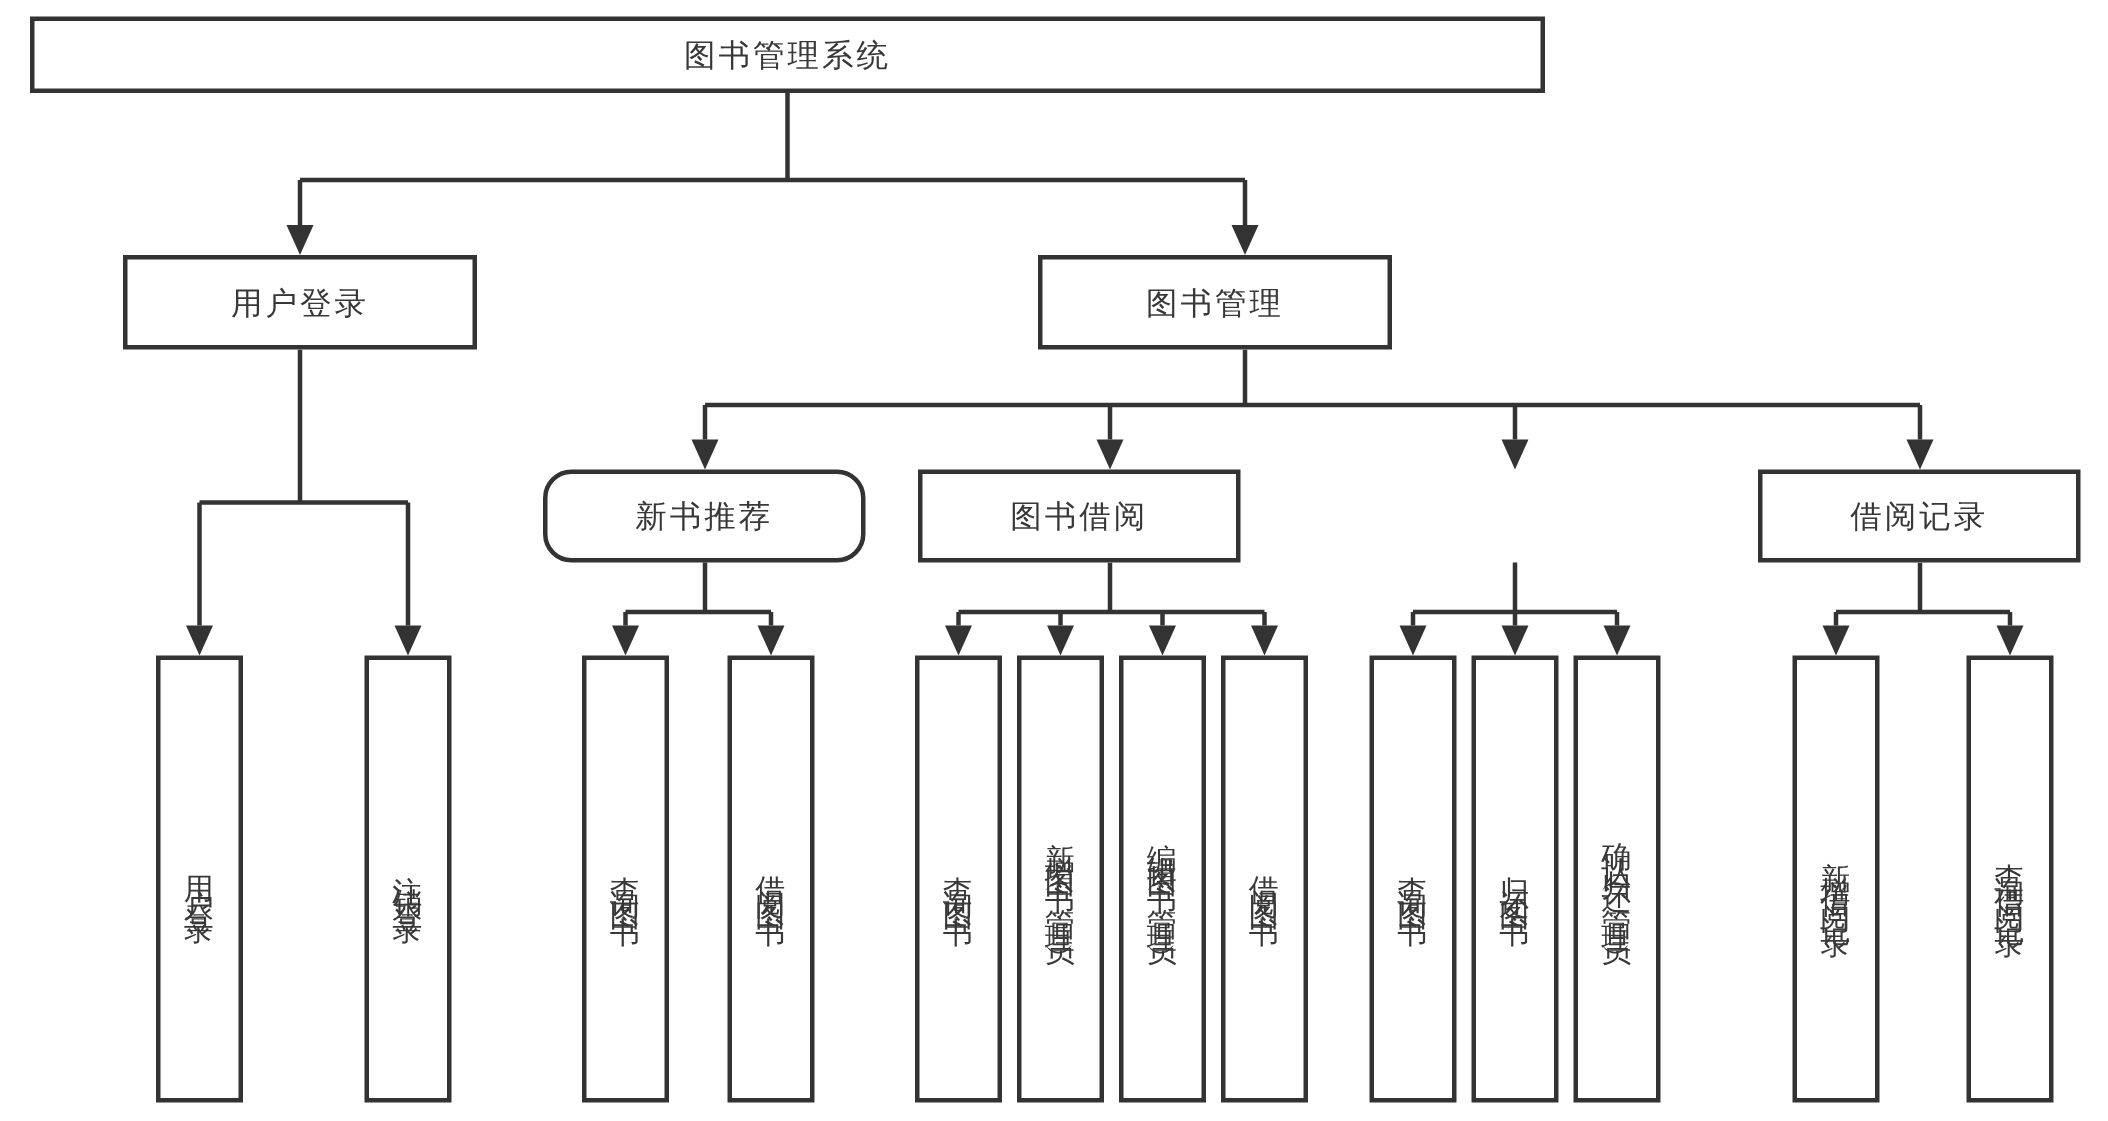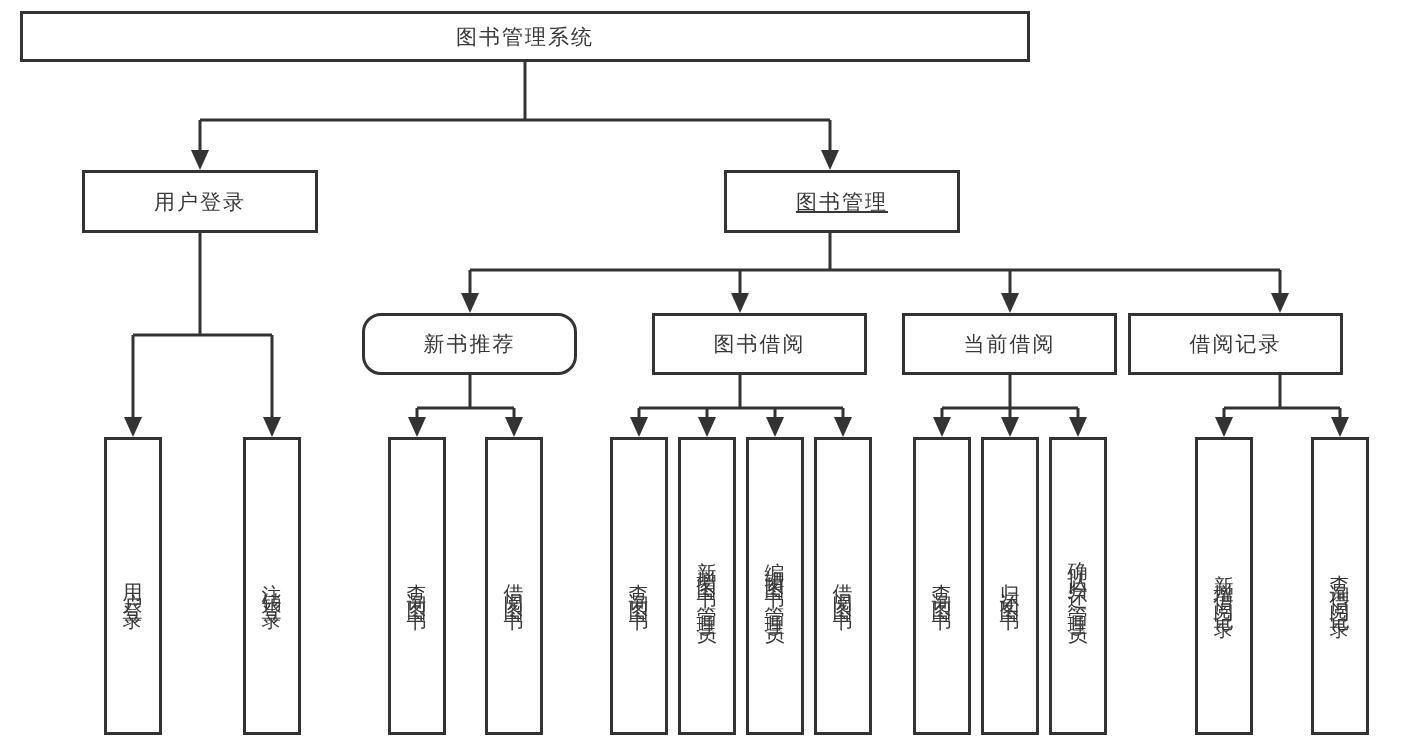--- a/index.html
+++ b/index.html
@@ -151,26 +151,25 @@
       <path class="tri" d="M1001 417 L1019 417 L1010 437 Z"></path>
       <path class="tri" d="M1069 417 L1087 417 L1078 437 Z"></path>
       <path class="tri" d="M1215 417 L1233 417 L1224 437 Z"></path>
       <path class="tri" d="M1331 417 L1349 417 L1340 437 Z"></path>
     </g>
   </svg>
 
   <div class="node root-node">图书管理系统</div>
 
   <div class="node l2-node" style="left:82px;">用户登录</div>
-  <div class="node l2-node" style="left:724px;text-decoration:underline;">图书管理</div>
+  <div class="node l2-node" style="left:692px;">图书管理</div>
 
   <div class="node l3-node" style="left:362px;border-radius:19px;">新书推荐</div>
-  <div class="node l3-node" style="left:652px;">图书借阅</div>
-  <div class="node l3-node" style="left:902px;">当前借阅</div>
-  <div class="node l3-node" style="left:1128px;">借阅记录</div>
+  <div class="node l3-node" style="left:612px;">图书借阅</div>
+  <div class="node l3-node" style="left:1172px;">借阅记录</div>
 
   <div class="leaf" style="left:104px;">
     <span class="v">用户登录</span>
   </div>
   <div class="leaf" style="left:243px;">
     <span class="v">注销登录</span>
   </div>
   <div class="leaf" style="left:388px;">
     <span class="v">查询图书</span>
   </div>

